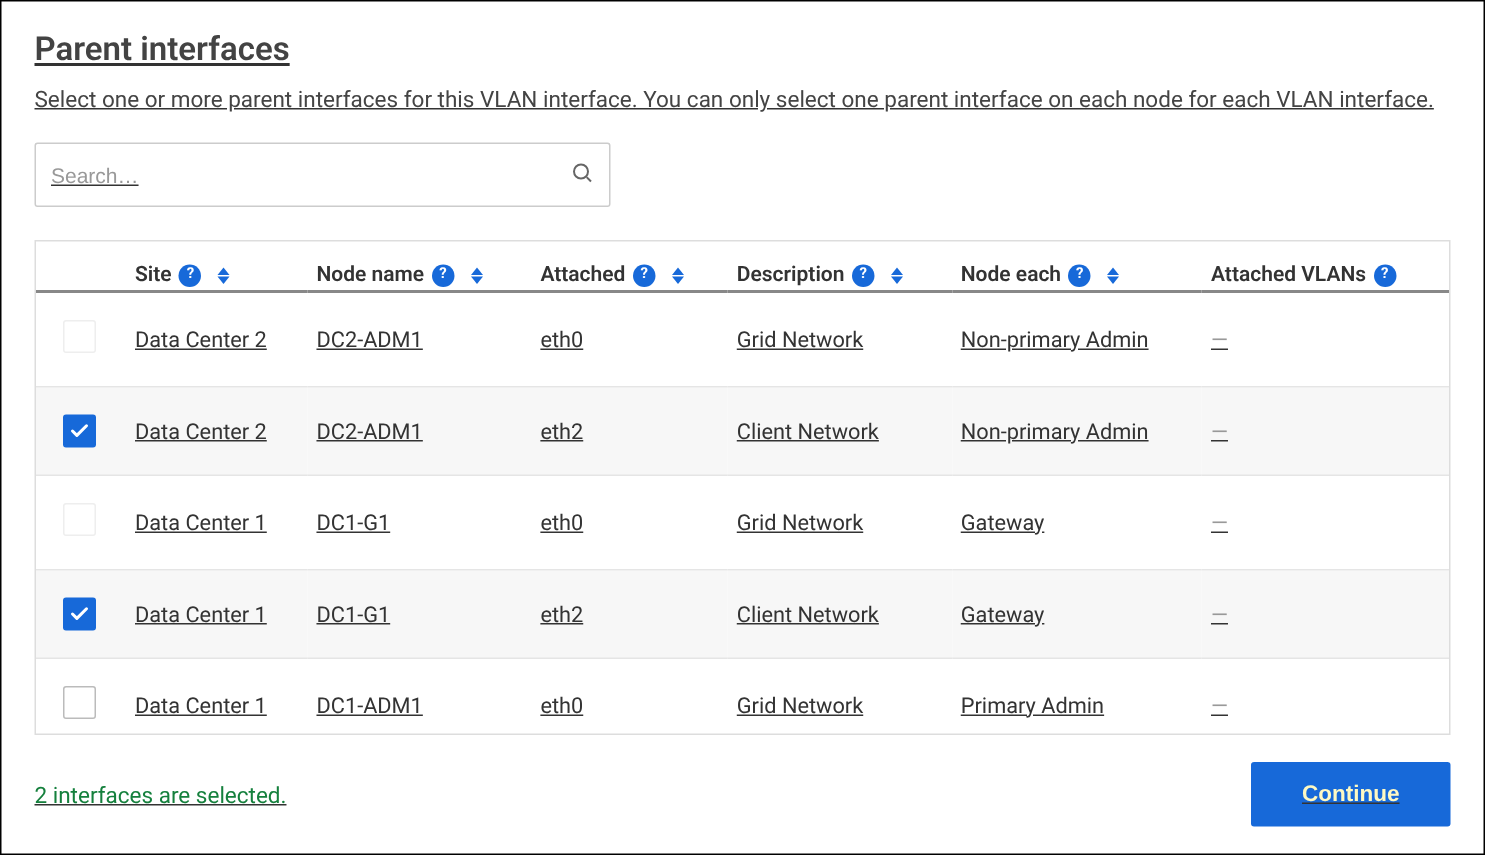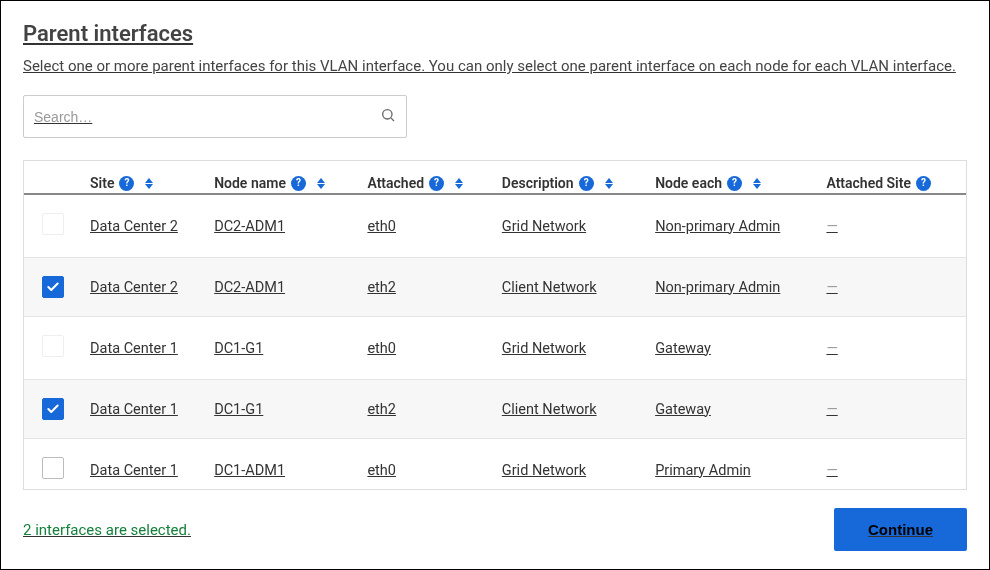--- a/index.html
+++ b/index.html
@@ -148,21 +148,21 @@
     border: none;
     color: #1769d9;
     font-size: 15px;
     padding: 10px 18px;
     cursor: pointer;
     margin-right: 30px;
   }
   .btn-continue {
     background: #1769d9;
     border: none;
-    color: #000000;
+    color: #fef9c3;
     font-size: 15px;
     font-weight: 600;
     padding: 13px 34px;
     border-radius: 2px;
     cursor: pointer;
   }
   
   thead th:nth-child(2), tbody td:nth-child(2) { padding-left: 4px; }
   
   .table-scroll::-webkit-scrollbar { width: 14px; }
@@ -238,21 +238,21 @@
                 <span>Node each</span>
                 <span class="help-icon">?</span>
                 <span class="sort-icon">
                     <span class="tri up"></span>
                     <span class="tri down"></span>
                   </span>
               </span>
             </th>
             <th>
               <span class="th-inner">
-                <span>Attached Site</span>
+                <span>Attached VLANs</span>
                 <span class="help-icon">?</span>
               </span>
             </th>
           </tr>
         </thead>
         <tbody id="table-body">
         <tr>
               <td><span class="checkbox subtle"></span></td>
               <td>Data Center 2</td>
               <td>DC2-ADM1</td>

